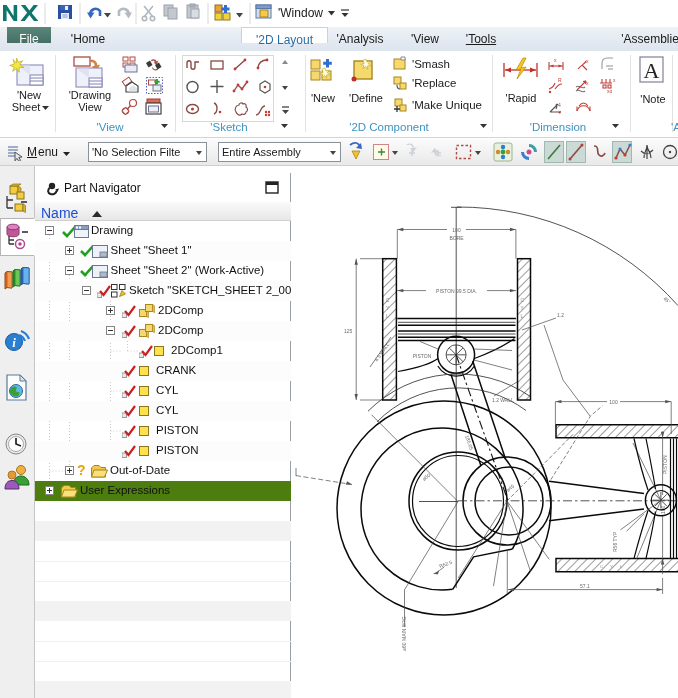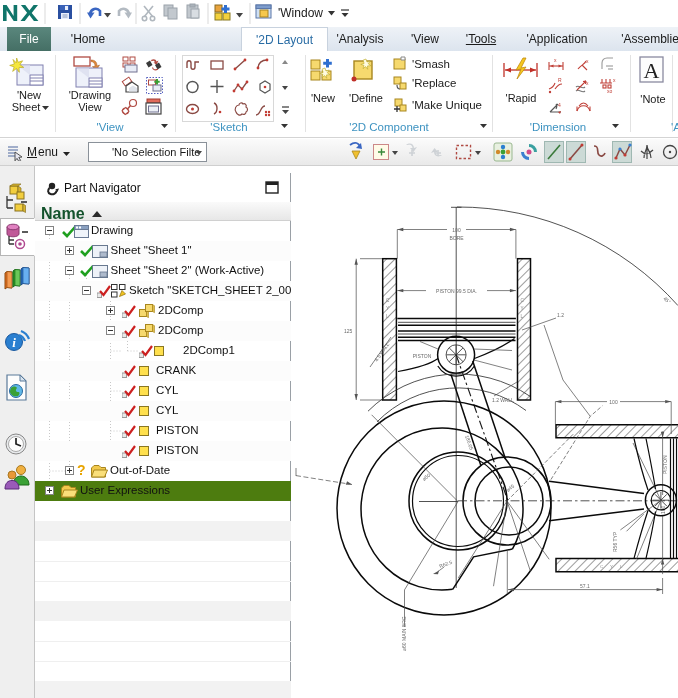--- a/index.html
+++ b/index.html
@@ -5,29 +5,29 @@
 * { margin:0; padding:0; box-sizing:border-box; }
 html,body { width:678px; height:698px; overflow:hidden; background:#fff;
   font-family:"Liberation Sans", sans-serif; -webkit-font-smoothing:antialiased; }
 #app { position:relative; width:678px; height:698px; background:#fff; }
 .abs { position:absolute; }
 
 #titlebar { position:absolute; left:0; top:0; width:678px; height:27px; background:#fff; }
 
 #tabrow { position:absolute; left:0; top:27px; width:678px; height:24px;
   background:linear-gradient(#eef2f7,#dce4ee); font-size:12px; color:#1a1a1a; }
-.tab { position:absolute; top:0; height:24px; line-height:24px; text-align:center; }
+.tab { position:absolute; top:0; height:16px; line-height:24px; text-align:center; }
 #tab-file { left:7px; width:44px; background:linear-gradient(#5a877d,#456f65); color:#fff; }
 .tabsel { background:#fff; color:#2a6da5; border:1px solid #c8d2de; border-bottom:none; }
 
 #ribbon { position:absolute; left:0; top:51px; width:678px; height:87px; background:#fff; border-bottom:1px solid #d4d4d4; }
 
 #toolbar { position:absolute; left:0; top:139px; width:678px; height:27px;
   background:linear-gradient(#fbfbfb,#e9e9e9); border-bottom:1px solid #cfcfcf; font-size:12px; color:#1a1a1a; }
-.combo { position:absolute; top:3px; height:20px; background:#fff; border:1px solid #8a9199; font-size:11px; line-height:18px; padding-left:23px; color:#1a1a1a; }
+.combo { position:absolute; top:3px; height:20px; background:#fff; border:1px solid #8a9199; font-size:11px; line-height:18px; padding-left:3px; color:#1a1a1a; }
 .combo .cdrop { position:absolute; right:4px; top:8px; width:0; height:0; border-left:3.5px solid transparent; border-right:3.5px solid transparent; border-top:4px solid #444; }
 
 #content { position:absolute; left:0; top:166px; width:678px; height:532px; }
 #sidebar { position:absolute; left:0; top:0; width:35px; height:532px; background:#efefef; }
 #nav { position:absolute; left:35px; top:0; width:256px; height:532px; background:#fff; border-right:1px solid #9aa0a6;margin-top:7px; }
 #canvas { position:absolute; left:292px; top:0; width:386px; height:532px; background:#fff; }
 .trow { position:absolute; left:0; width:256px; height:20px; font-size:11.5px; color:#111; }
 .trow .lbl { position:absolute; top:3px; white-space:nowrap; }
 .exp { position:absolute; top:5px; width:9px; height:9px; border:1px solid #848484; background:#fff; }
 .exp:before { content:""; position:absolute; left:1px; top:3px; width:5px; height:1px; background:#333; }
@@ -109,21 +109,20 @@
     </svg>
   </div>
   <div id="tabrow">
     <div class="tab" id="tab-file">File</div>
     <div class="tab" style="left:62px;width:52px;">'Home</div>
     <div class="tab" style="left:128px;width:96px;margin-top:37px;">'Drafting Tools</div>
     <div class="tab tabsel" style="left:233px;width:87px;margin-left:8px;">'2D Layout</div>
     <div class="tab" style="left:331px;width:58px;">'Analysis</div>
     <div class="tab" style="left:403px;width:44px;">'View</div>
     <div class="tab" style="left:458px;width:46px;text-decoration:underline;">'Tools</div>
-    <div class="tab" style="left:517px;width:80px;">'Application</div>
     <div class="tab" style="left:612px;width:76px;">'Assemblie</div>
   </div>
   <div id="ribbon">
   <svg width="678" height="86" viewBox="0 51 678 86" font-family="Liberation Sans, sans-serif">
 
     <g stroke="#e2e2e2">
       <line x1="55.5" y1="55" x2="55.5" y2="132"></line>
       <line x1="175.5" y1="55" x2="175.5" y2="132"></line>
       <line x1="305.5" y1="55" x2="305.5" y2="132"></line>
       <line x1="492.5" y1="55" x2="492.5" y2="132"></line>
@@ -347,20 +346,21 @@
           <line x1="2" y1="13" x2="9" y2="13"></line>
       </g>
       <path d="M9 9 l7 5 l-3.2 0.4 l1.8 3 l-1.8 1 l-1.8 -3 l-2 2.4 z" fill="#e8e8f2" stroke="#444" stroke-width="0.9"></path>
     </svg>
     <span class="abs" style="left:27px;top:6px;text-decoration:underline;">M</span>
       <span class="abs" style="left:38px;top:6px;">enu</span>
     <svg class="abs" style="left:62px;top:12px" width="9" height="6">
         <path d="M1 1 l7 0 l-3.5 4 z" fill="#222"></path>
       </svg>
     <div class="combo" style="left:88px;width:119px;">'No Selection Filte<span class="cdrop"></span></div>
+    <div class="combo" style="left:218px;width:123px;">Entire Assembly<span class="cdrop"></span></div>
     <svg class="abs" style="left:348px;top:0" width="330" height="27" viewBox="0 0 330 27">
 
       <path d="M2 6 c5 -4 9 -2 10 2" fill="none" stroke="#3a66c2" stroke-width="1.8"></path>
       <path d="M13 4 l1 6 l-6 -1 z" fill="#3a66c2"></path>
       <path d="M4 12 l8 0 l-4 8 z" fill="#f0c030" stroke="#a8861e" stroke-width="0.8"></path>
 
       <rect x="25.5" y="5.5" width="15" height="15" fill="#fffbe8" stroke="#c88"></rect>
       <path d="M30 13 l7 0 M33.5 9.5 l0 7" stroke="#3a8a3a" stroke-width="1.4"></path>
       <path d="M44 12 l6 0 l-3 4 z" fill="#444"></path>
 
@@ -483,21 +483,21 @@
         <path d="M5.5 7 c-2 2 -2 5 1 6 c3 1 6 -1 6 -3.5" fill="none" stroke="#222" stroke-width="2"></path>
         <path d="M13.5 11 l1.5 -3.5 l-3.7 0.8 z" fill="#222"></path>
       </svg>
       <div class="abs" style="left:29px;top:8px;font-size:12px;color:#111;">Part Navigator</div>
       <svg class="abs" style="left:230px;top:8px" width="14" height="13">
           <rect x="1" y="1" width="12" height="11" fill="#fff" stroke="#222" stroke-width="1.4"></rect>
           <rect x="1" y="1" width="12" height="3" fill="#222"></rect>
         </svg>
 
       <div class="abs" style="left:0;top:29px;width:256px;height:19px;background:linear-gradient(#fafafa,#e7e7e7);border-bottom:1px solid #d0d0d0;"></div>
-      <div class="abs" style="left:6px;top:32px;font-size:16px;color:#14532d;font-weight:bold;">Name</div>
+      <div class="abs" style="left:6px;top:32px;font-size:14px;color:#1d4ed8;">Name</div>
       <svg class="abs" style="left:56px;top:37px" width="12" height="8">
           <path d="M6 1 L11 7 L1 7 Z" fill="#2a2a2a"></path>
         </svg>
       <div id="treearea" class="abs" style="left:0;top:48px;width:256px;height:516px;overflow:hidden;">
         <svg class="abs" style="left:0;top:0" width="256" height="484" viewBox="0 0 256 484" stroke="#c8c8c8" stroke-dasharray="1 2">
           <line x1="14.5" y1="14" x2="14.5" y2="270"></line>
           <line x1="34.5" y1="24" x2="34.5" y2="250"></line>
           <line x1="51.5" y1="54" x2="51.5" y2="74"></line>
           <line x1="75.5" y1="74" x2="75.5" y2="230"></line>
           <line x1="92.5" y1="114" x2="92.5" y2="130"></line>
@@ -594,21 +594,21 @@
             </svg>
           <div class="lbl" style="left:123px">2DComp</div>
         </div>
 
         <div class="trow" style="top:120px">
           <svg class="abs" style="left:104px;top:4px" width="14" height="13">
               <rect x="0" y="8" width="4.5" height="4.5" fill="#e8e8e8" stroke="#999"></rect>
               <path d="M3 6 L6.5 10 L13 1" fill="none" stroke="#cc2020" stroke-width="2.2"></path>
             </svg>
           <div class="ysq" style="left:119px"></div>
-          <div class="lbl" style="left:148px">2DComp1</div>
+          <div class="lbl" style="left:136px">2DComp1</div>
         </div>
 
         <div class="trow" style="top:140px;background:#fcfcfc">
           <svg class="abs" style="left:87px;top:4px" width="14" height="13">
               <rect x="0" y="8" width="4.5" height="4.5" fill="#e8e8e8" stroke="#999"></rect>
               <path d="M3 6 L6.5 10 L13 1" fill="none" stroke="#cc2020" stroke-width="2.2"></path>
             </svg>
           <div class="ysq" style="left:104px"></div>
           <div class="lbl" style="left:121px">CRANK</div>
         </div>

